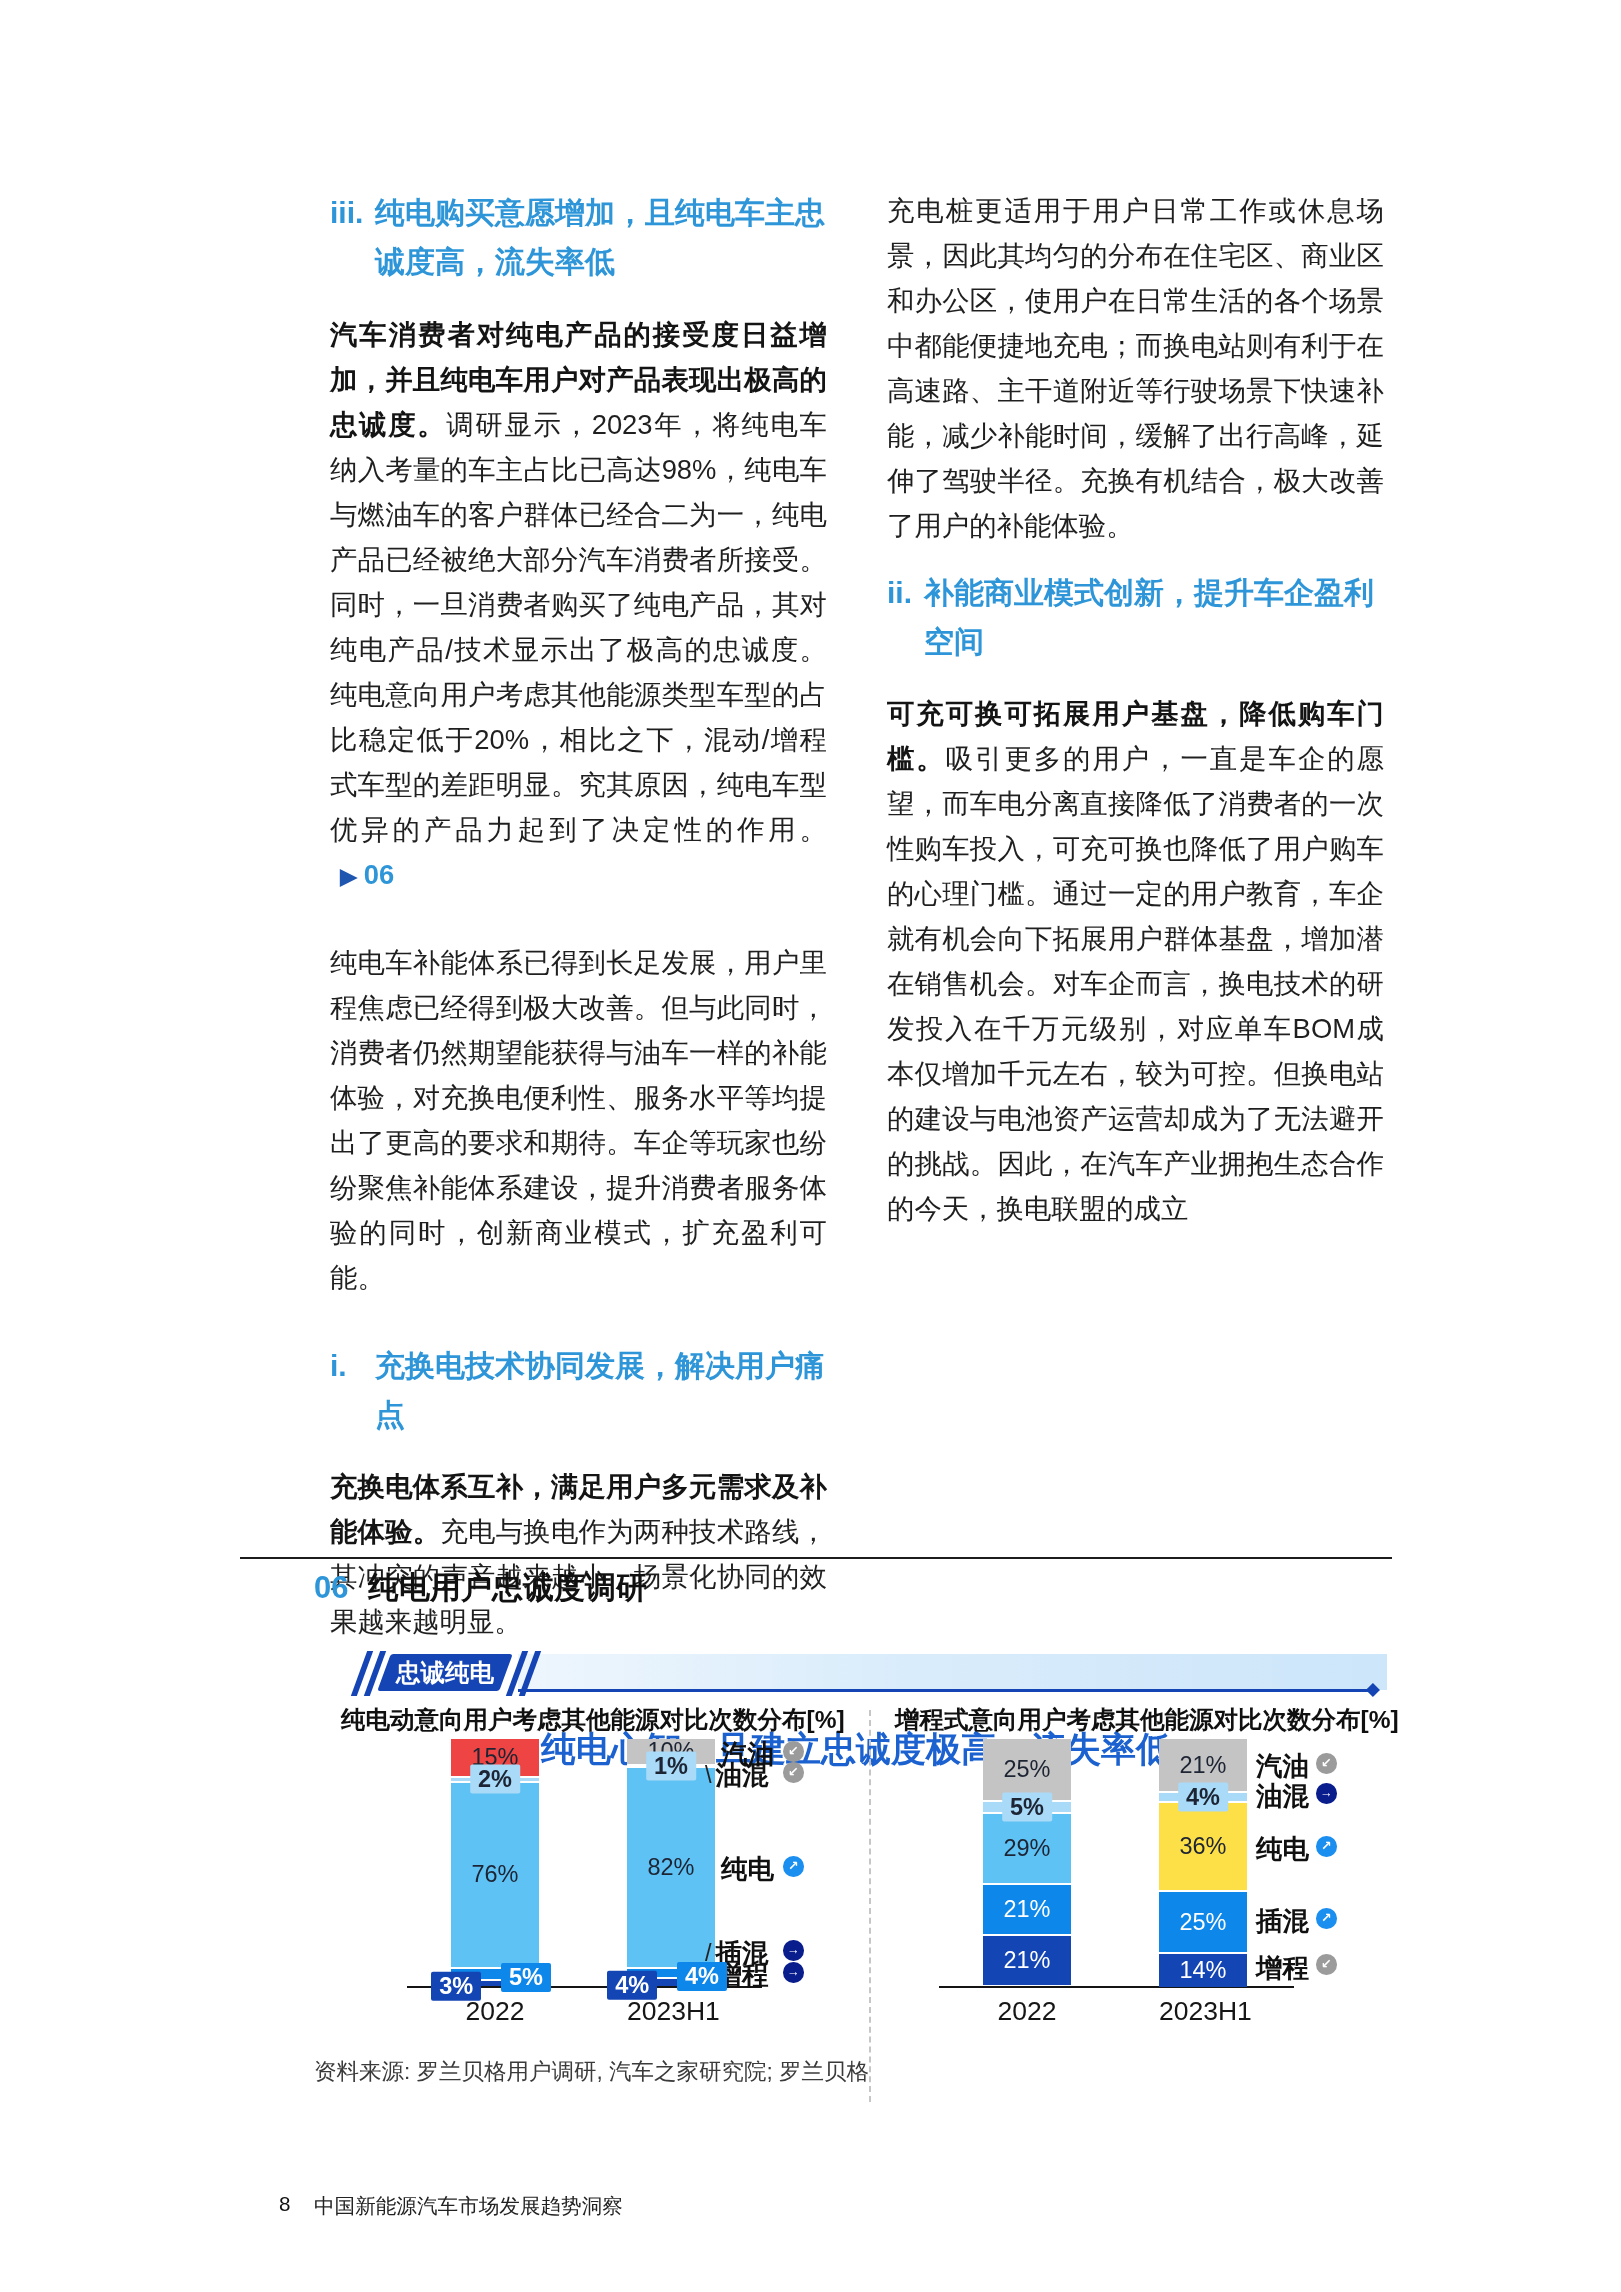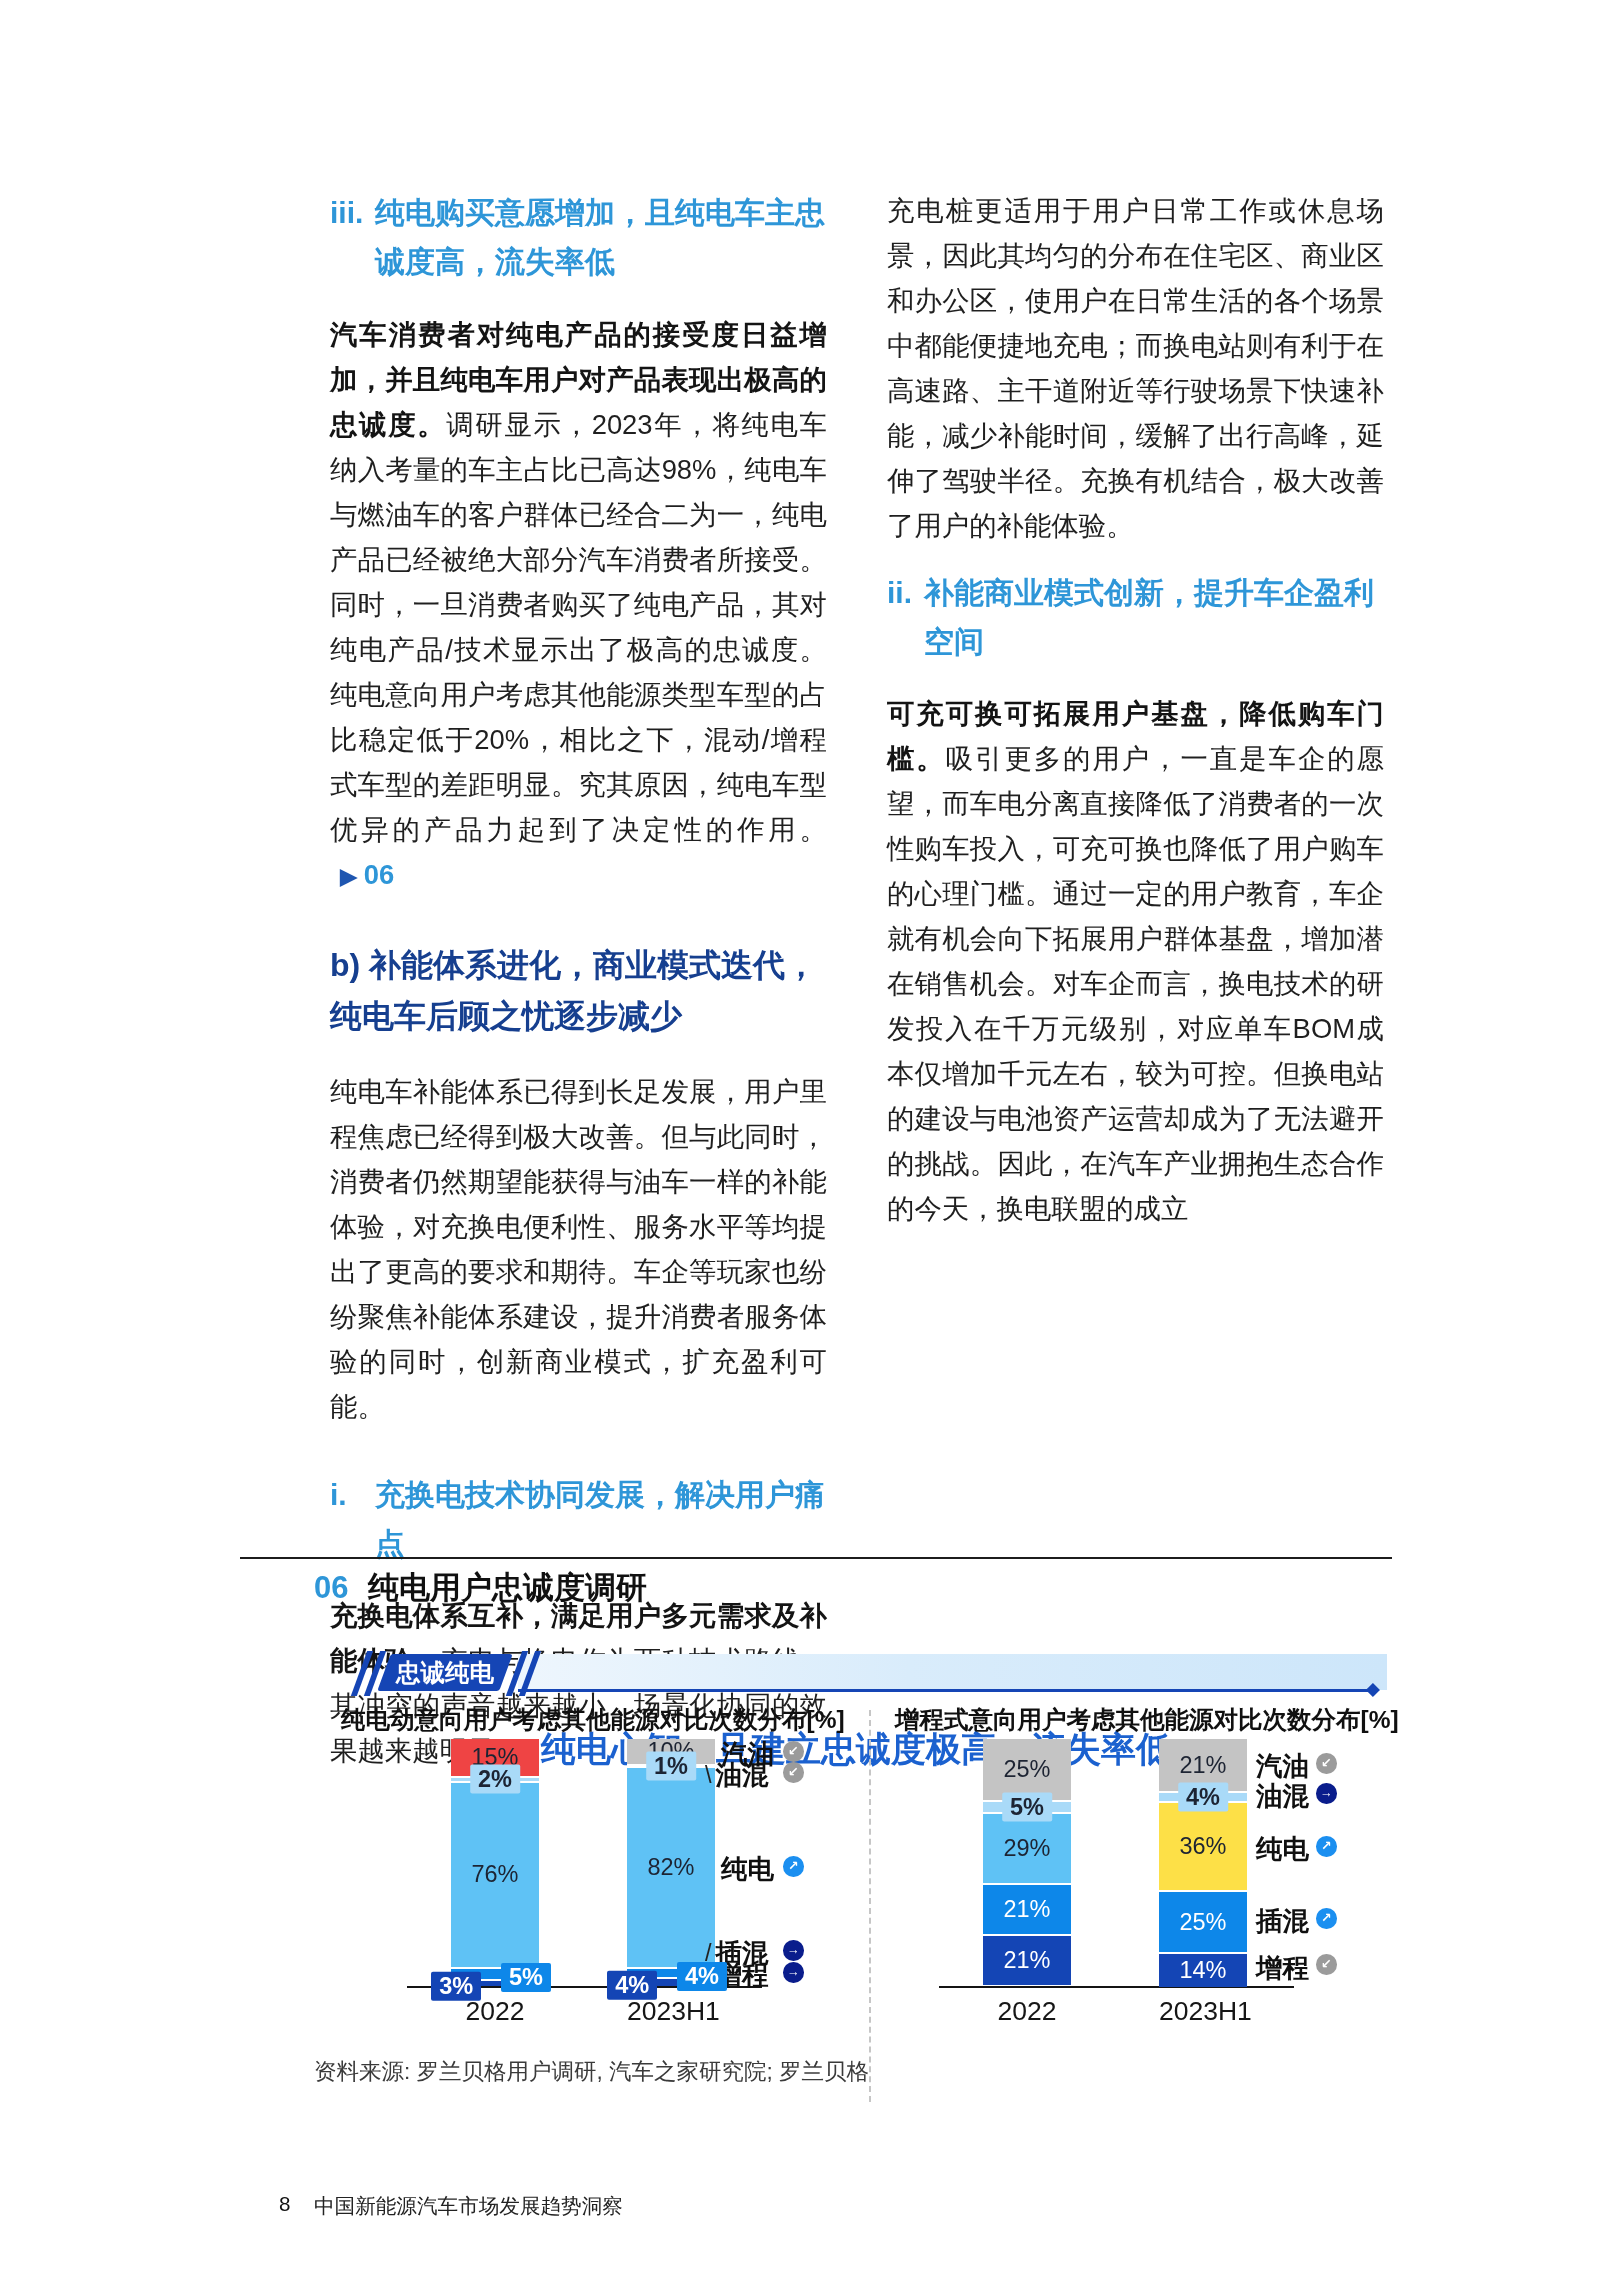--- a/index.html
+++ b/index.html
@@ -65,21 +65,20 @@
 <body>
 
 <div class="page">
 
   <div class="col" id="col-left">
     <h3 class="h-light hang">
       <span class="mk">iii.</span>
       <span class="ht">纯电购买意愿增加，且纯电车主忠诚度高，流失率低</span>
     </h3>
     <p class="body"><strong>汽车消费者对纯电产品的接受度日益增加，并且纯电车用户对产品表现出极高的忠诚度。</strong><span>调研显示，2023年，将纯电车纳入考量的车主占比已高达98%，纯电车与燃油车的客户群体已经合二为一，纯电产品已经被绝大部分汽车消费者所接受。同时，一旦消费者购买了纯电产品，其对纯电产品/技术显示出了极高的忠诚度。纯电意向用户考虑其他能源类型车型的占比稳定低于20%，相比之下，混动/增程式车型的差距明显。究其原因，纯电车型优异的产品力起到了决定性的作用。</span><span class="ref"><span class="ref-arrow">▶</span><span class="ref-num">06</span></span></p>
-    <h2 class="h-navy">b) 补能体系进化，商业模式迭代，纯电车后顾之忧逐步减少</h2>
     <p class="body">纯电车补能体系已得到长足发展，用户里程焦虑已经得到极大改善。但与此同时，消费者仍然期望能获得与油车一样的补能体验，对充换电便利性、服务水平等均提出了更高的要求和期待。车企等玩家也纷纷聚焦补能体系建设，提升消费者服务体验的同时，创新商业模式，扩充盈利可能。</p>
     <h3 class="h-light hang">
       <span class="mk">i.</span>
       <span class="ht">充换电技术协同发展，解决用户痛点</span>
     </h3>
     <p class="body" style="margin-bottom:0"><strong>充换电体系互补，满足用户多元需求及补能体验。</strong><span>充电与换电作为两种技术路线，其冲突的声音越来越小，场景化协同的效果越来越明显。</span></p>
   </div>
 
   <div class="col" id="col-right">
     <p class="body" style="margin-bottom:19.6px">充电桩更适用于用户日常工作或休息场景，因此其均匀的分布在住宅区、商业区和办公区，使用户在日常生活的各个场景中都能便捷地充电；而换电站则有利于在高速路、主干道附近等行驶场景下快速补能，减少补能时间，缓解了出行高峰，延伸了驾驶半径。充换有机结合，极大改善了用户的补能体验。</p>

